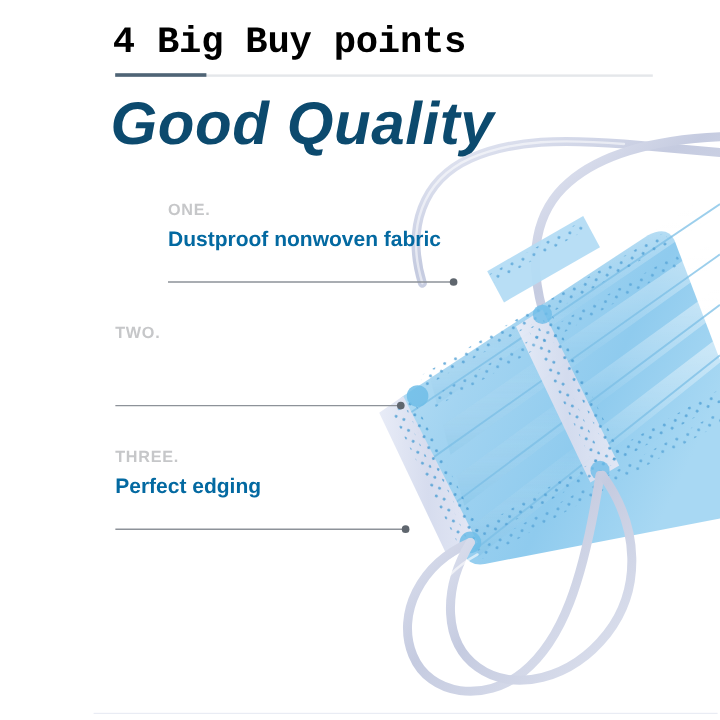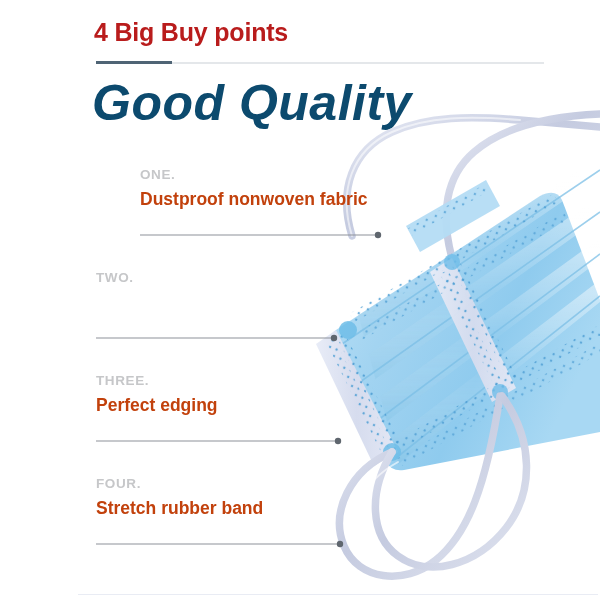--- a/index.html
+++ b/index.html
@@ -17,25 +17,26 @@
     height: 600px;
     background: #ffffff;
     overflow: hidden;
   }
 
   
   .page-title {
     position: absolute;
     left: 94px;
     top: 18px;
-    font-size: 25px;
-    font-weight: bold;
-    color: #b91c1c;
+    font-size: 31px;
+    font-weight: bold;
+    color: #000000;
     letter-spacing: -0.2px;
     white-space: nowrap;
+    font-family: Liberation Mono, monospace;
   }
   .title-rule-light {
     position: absolute;
     left: 96px;
     top: 62px;
     width: 448px;
     height: 2px;
     background: #e4e7ea;
   }
   .title-rule-dark {
@@ -81,21 +82,21 @@
     font-weight: bold;
     color: #c6c7c9;
     letter-spacing: 0.6px;
     line-height: 1;
     margin: 0;
     white-space: nowrap;
   }
   .feature-label {
     font-size: 17.5px;
     font-weight: bold;
-    color: #c2410c;
+    color: #0369a1;
     line-height: 1;
     margin: 9px 0 0 0;
     white-space: nowrap;
   }
   .feature-leader {
     position: absolute;
     left: 0;
     height: 10px;
     display: block;
   }
@@ -243,24 +244,16 @@
 
   <div class="feature f3">
     <p class="feature-index">THREE.</p>
     <p class="feature-label">Perfect edging</p>
     <svg class="feature-leader" width="254" height="10">
       <line x1="0" y1="5" x2="240" y2="5" stroke="#8d9299" stroke-width="1.2"></line>
       <circle cx="242" cy="5" r="3.2" fill="#5f666e"></circle>
     </svg>
   </div>
 
-  <div class="feature f4">
-    <p class="feature-index">FOUR.</p>
-    <p class="feature-label">Stretch rubber band</p>
-    <svg class="feature-leader" width="256" height="10">
-      <line x1="0" y1="5" x2="242" y2="5" stroke="#8d9299" stroke-width="1.2"></line>
-      <circle cx="244" cy="5" r="3.2" fill="#5f666e"></circle>
-    </svg>
-  </div>
 
   <div class="footer-rule"></div>
 
 </div>
 
 </body></html>

